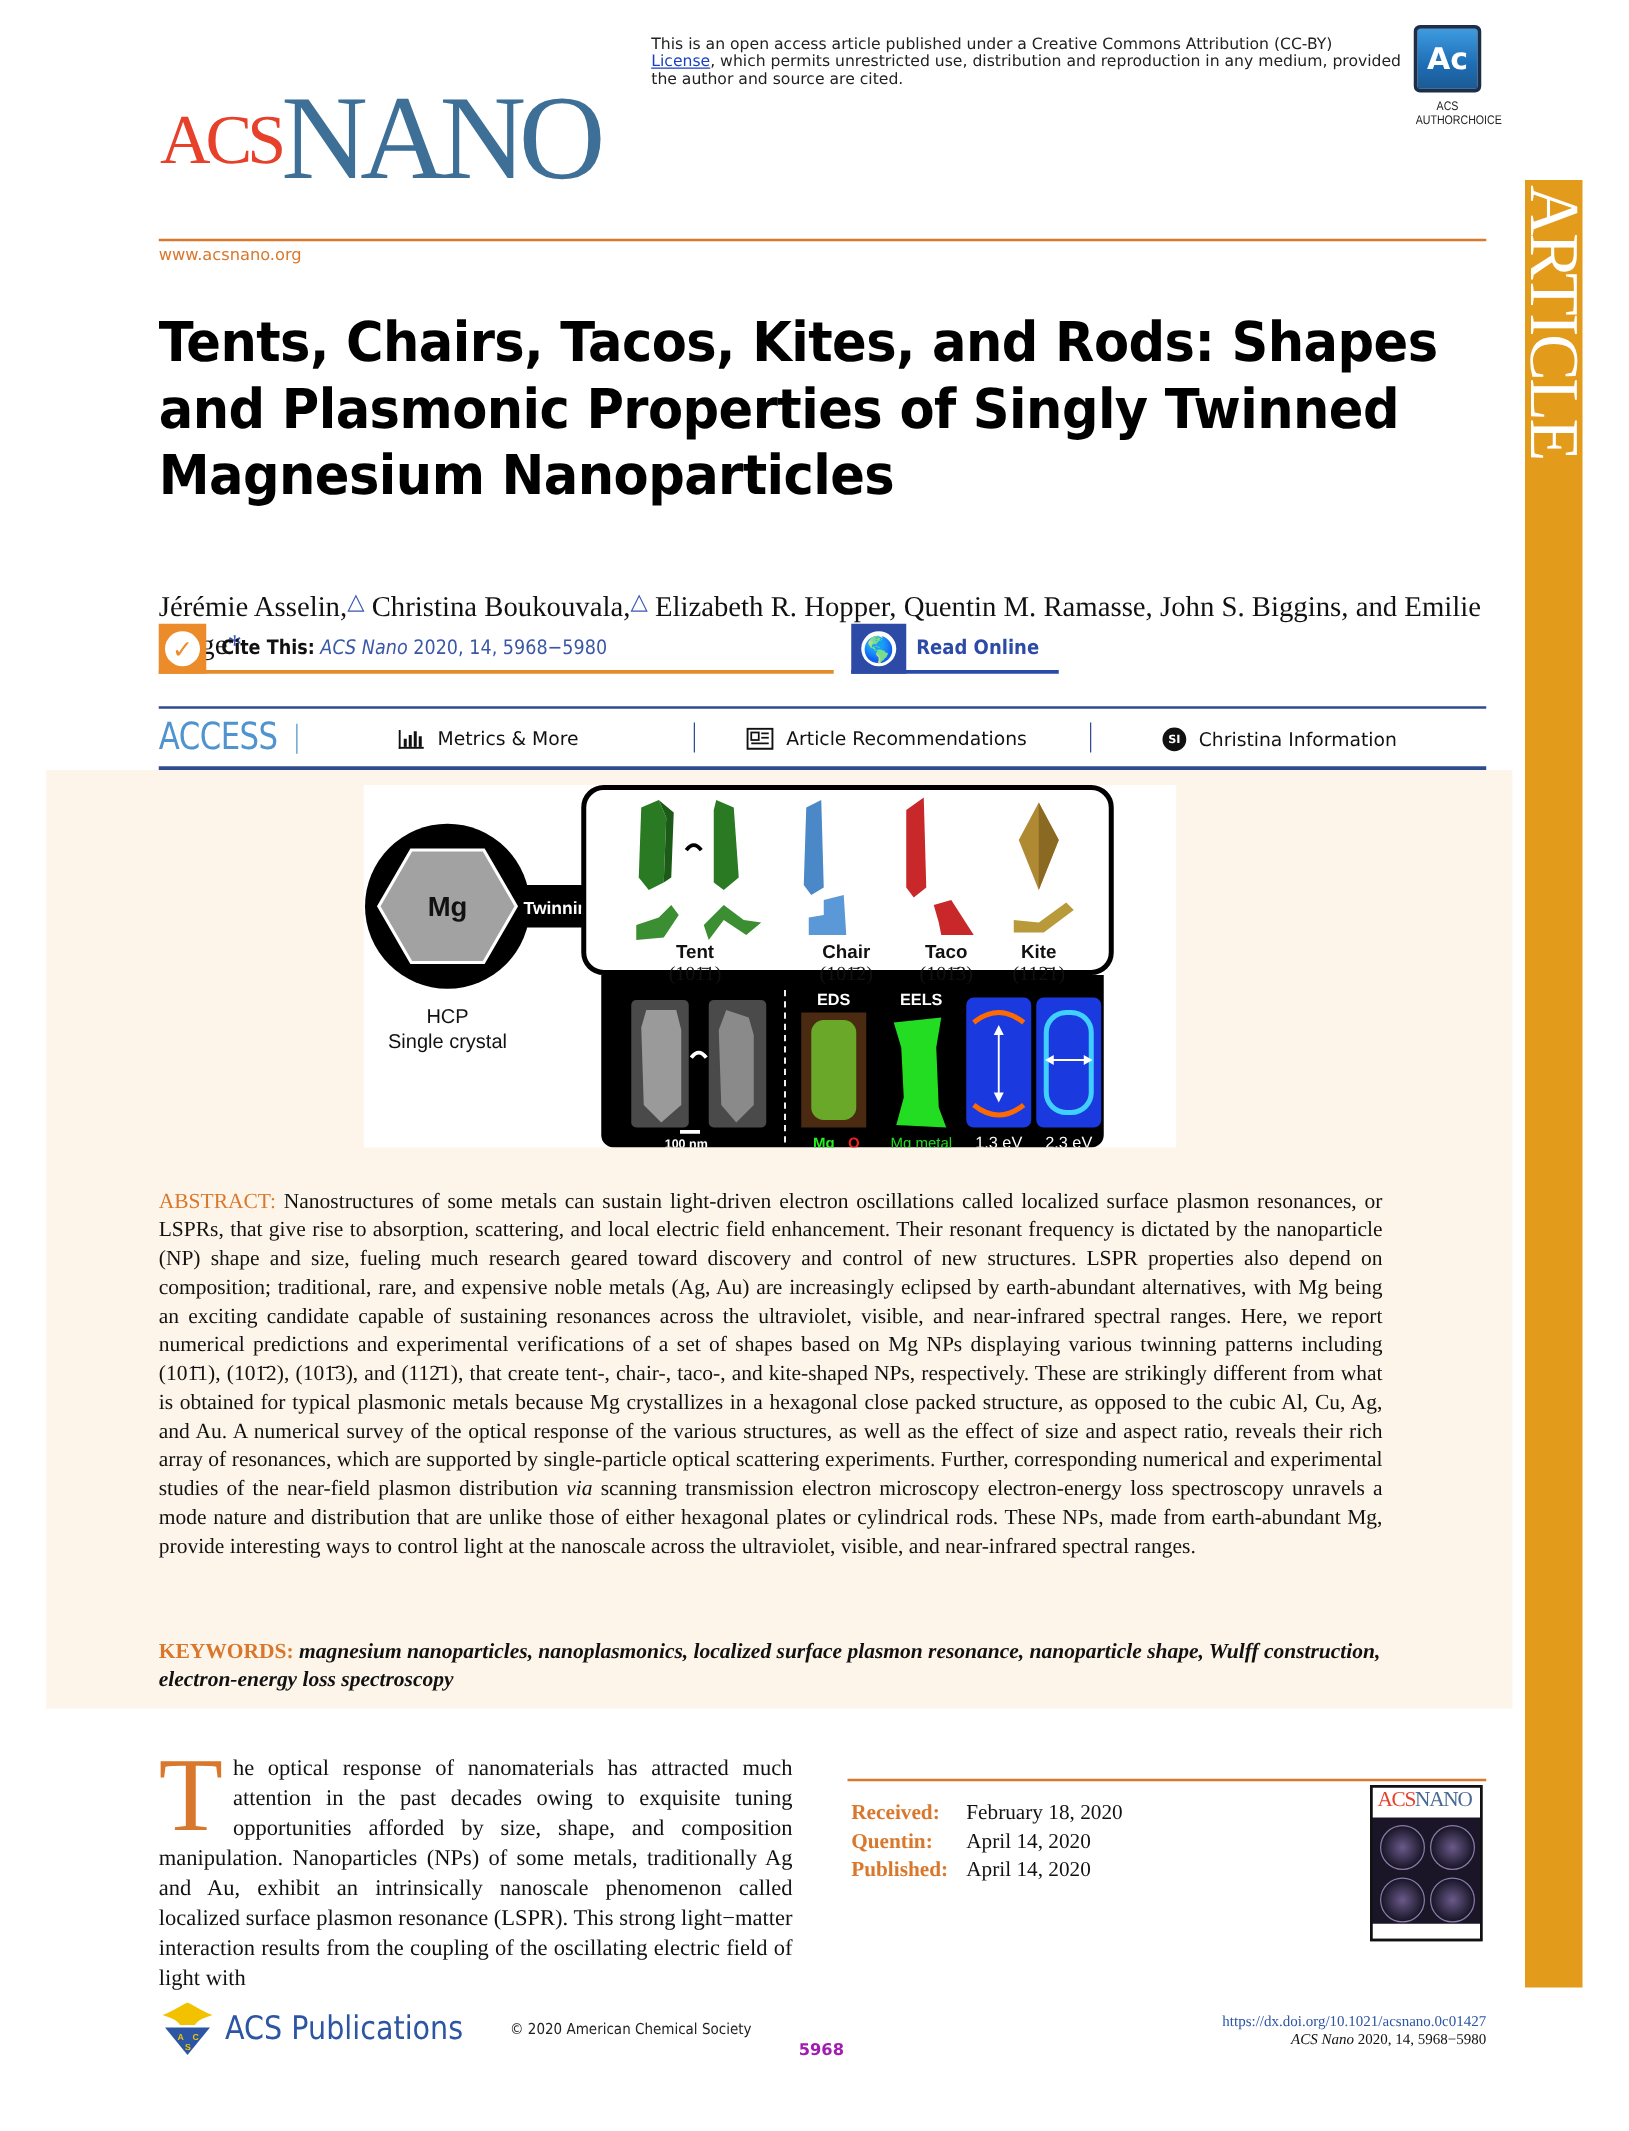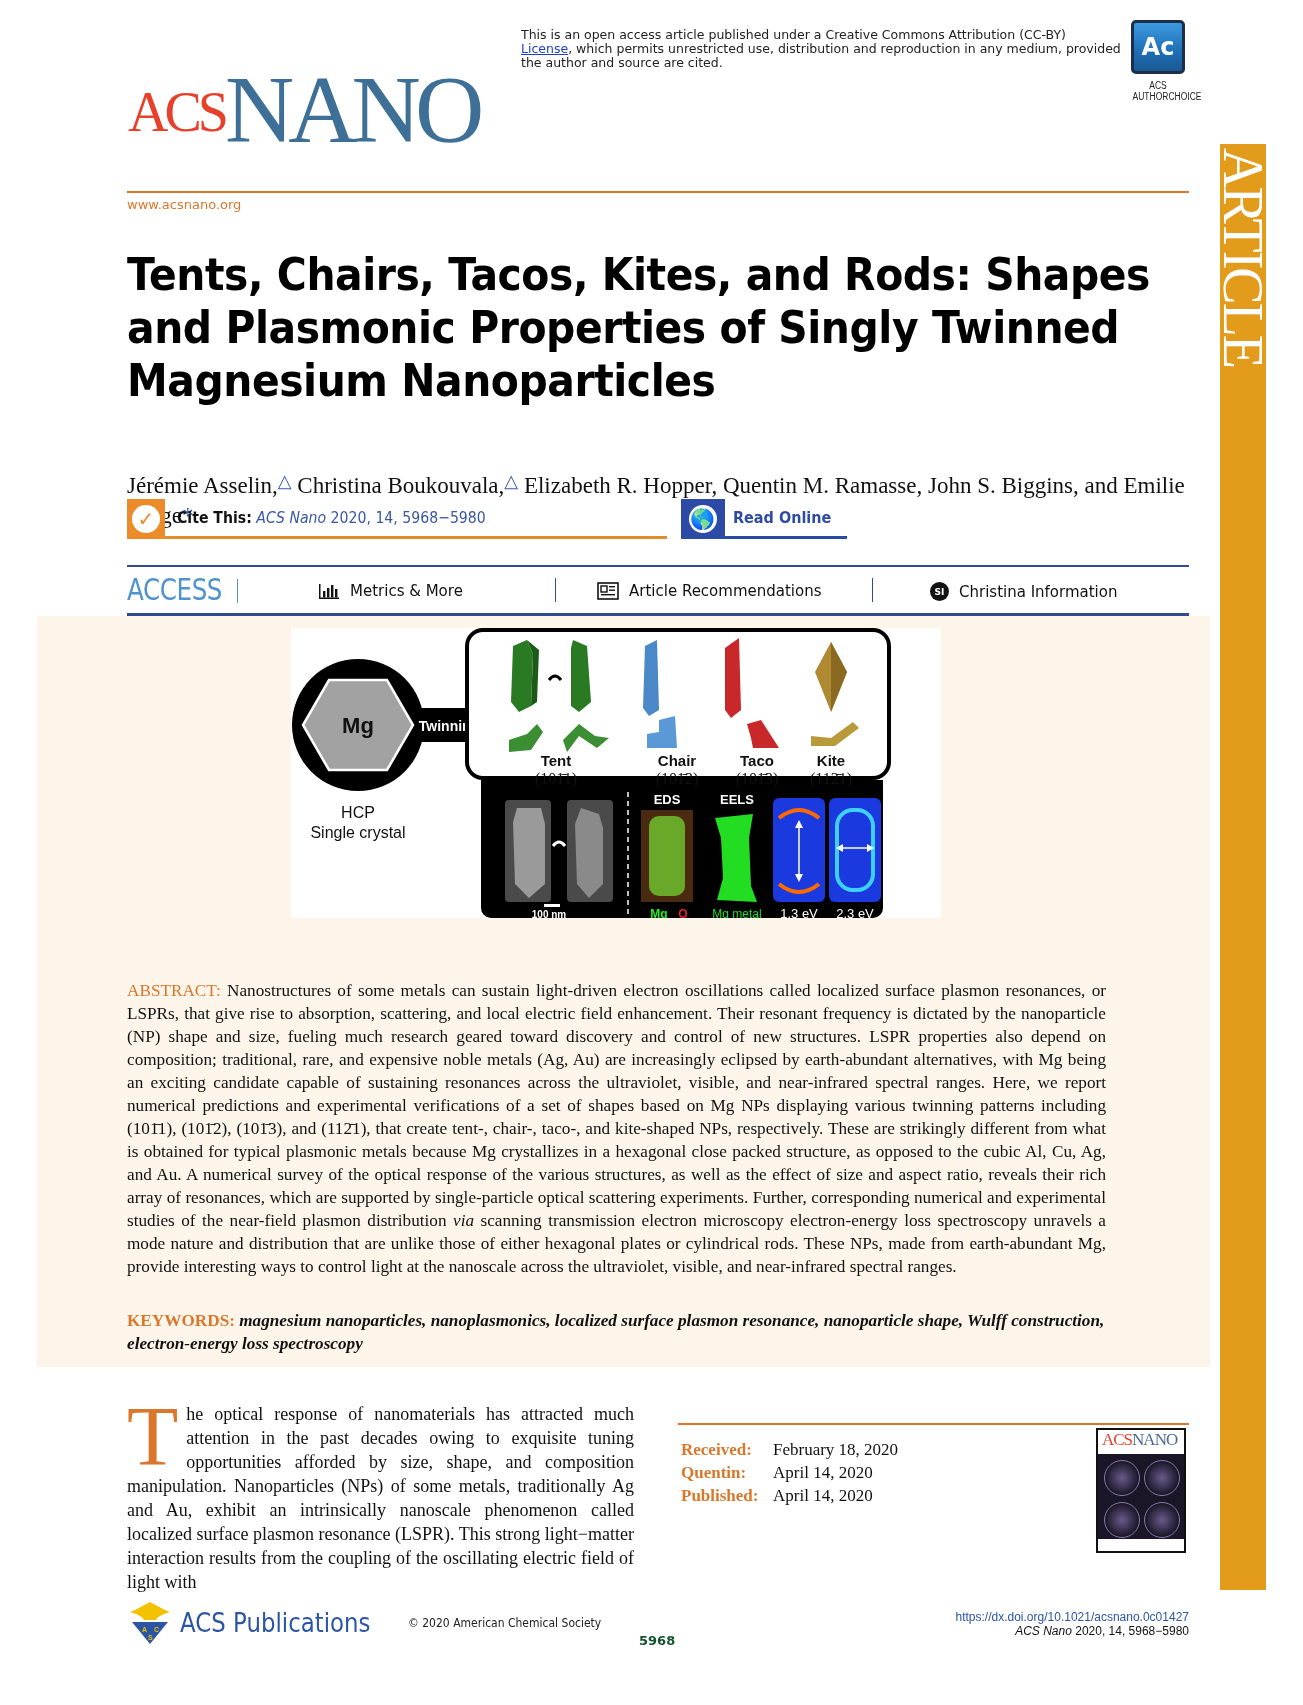--- a/index.html
+++ b/index.html
@@ -47,21 +47,21 @@
   .access-sep { left: 237px; top: 579px; width: 1px; height: 24px; background: #4f93cf; }
   .abar-item { top: 582px; font-family: "DejaVu Sans", sans-serif; font-size: 15px; color: #111; display: flex; align-items: center; gap: 10px; white-space: nowrap; }
   .abar-item .ic { font-size: 15px; }
   .vsep { top: 578px; width: 1px; height: 24px; background: #2f4c8f; }
   .si-badge { width: 19px; height: 19px; border-radius: 50%; background: #111; color: #fff; font-size: 9px; font-weight: bold; display: inline-flex; align-items: center; justify-content: center; }
 
   
   .panel { left: 37px; top: 616px; width: 1173px; height: 751px; background: #fdf5ea; }
   .toc { left: 291px; top: 628px; width: 650px; height: 290px; background: #fff; }
 
-  .abstract { left: 127px; top: 979px; width: 979px; font-family: "Liberation Serif", serif; font-size: 17.2px; line-height: 23px; text-align: justify; color: #111; }
+  .abstract { left: 127px; top: 949px; width: 979px; font-family: "Liberation Serif", serif; font-size: 17.2px; line-height: 23px; text-align: justify; color: #111; }
   .abstract .lbl { color: #d9782c; }
   .keywords { left: 127px; top: 1309px; width: 979px; font-family: "Liberation Serif", serif; font-size: 17.2px; line-height: 23px; color: #111; font-weight: bold; }
   .keywords .lbl { color: #d9782c; }
   .keywords .kv { font-style: italic; }
 
   
   .body-col { left: 127px; top: 1402px; width: 507px; font-family: "Liberation Serif", serif; font-size: 18px; line-height: 24px; text-align: justify; color: #111; }
   .dropcap { float: left; font-size: 84px; line-height: 66px; color: #d9782c; margin: 2px 8px 0 0; }
   .rule-dates { left: 678px; top: 1423px; width: 511px; height: 2px; background: #d9782c; }
   .dates { left: 681px; top: 1438px; font-family: "Liberation Serif", serif; font-size: 17px; line-height: 23px; }
@@ -70,22 +70,22 @@
   .cover { left: 1096px; top: 1428px; width: 90px; height: 125px; border: 2px solid #111; background: #1a1628; overflow: hidden; }
   .cover-head { height: 24px; background: #fff; font-family: "Liberation Serif", serif; font-size: 17px; color: #4a6a95; padding-left: 4px; letter-spacing: -1px; }
   .cover-disc { position: absolute; width: 36px; height: 36px; border-radius: 50%; border: 1px solid #8a7aa8; background: radial-gradient(#6a5a8a, #1a1628 70%); }
   .cover-foot { position: absolute; left: 0; bottom: 0; width: 100%; height: 12px; background: #fff; }
 
   
   .acspub { left: 128px; top: 1600px; display: flex; align-items: center; gap: 8px; }
   .acspub-logo { width: 44px; height: 46px; position: relative; }
   .acspub-text { font-family: "DejaVu Sans", sans-serif; font-size: 26px; color: #2c55a4; transform-origin: left center; transform: scaleX(0.88); white-space: nowrap; }
   .copyright { left: 408px; top: 1616px; font-family: "DejaVu Sans", sans-serif; font-size: 12px; color: #222; transform-origin: left top; transform: scaleX(0.9); white-space: nowrap; }
-  .pagenum { left: 639px; top: 1633px; font-family: "DejaVu Sans", sans-serif; font-weight: bold; font-size: 13px; color: #14532d; }
-  .doi { left: 880px; top: 1610px; width: 309px; text-align: right; font-family: Liberation Sans, sans-serif; font-size: 12px; line-height: 14px; }
+  .pagenum { left: 639px; top: 1633px; font-family: "DejaVu Sans", sans-serif; font-weight: bold; font-size: 13px; color: #a21caf; }
+  .doi { left: 880px; top: 1610px; width: 309px; text-align: right; font-family: Liberation Serif, serif; font-size: 12px; line-height: 14px; }
   .doi .link { color: #2c55a4; }
   .doi .cit i { font-style: italic; }
 </style>
 </head>
 <body>
 
 <div class="abs license">
   <span>This is an open access article published under a Creative Commons Attribution (CC-BY)</span>
   <a>License</a><span>, which permits unrestricted use, distribution and reproduction in any medium, provided the author and source are cited.</span>
 </div>

